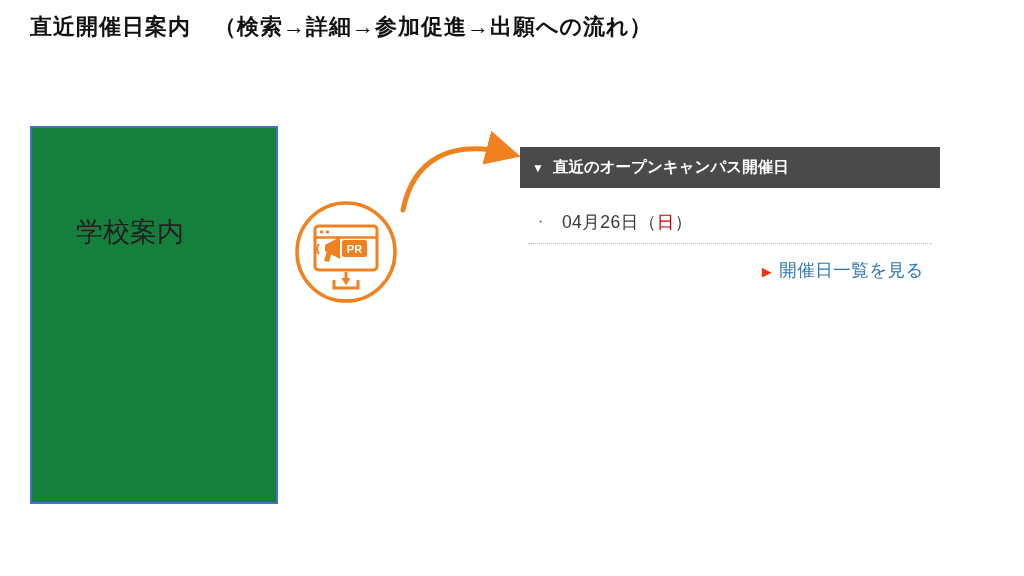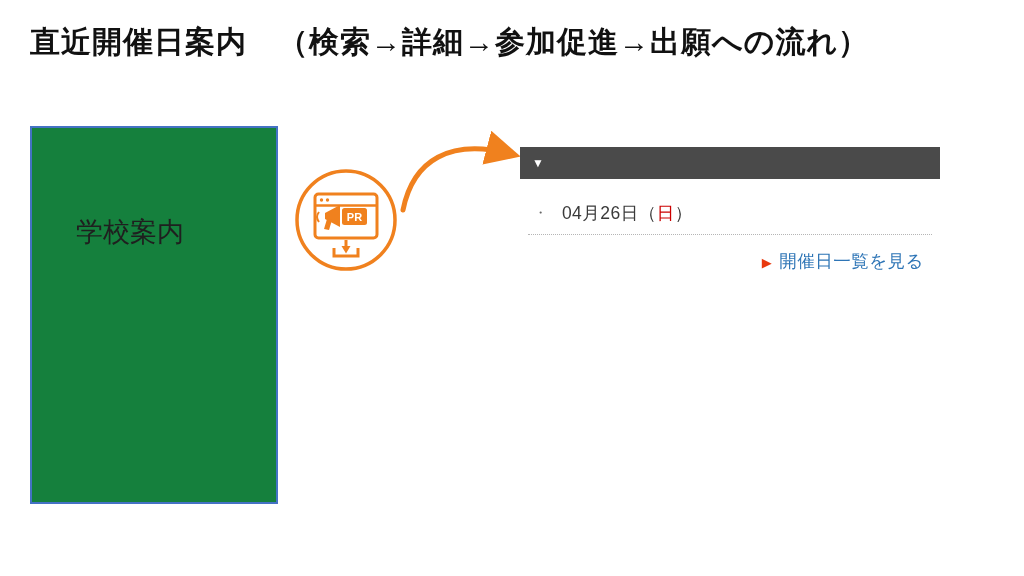--- a/index.html
+++ b/index.html
@@ -6,41 +6,41 @@
   body {
     width: 1024px; height: 576px;
     background: #ffffff;
     font-family: "Liberation Sans", "DejaVu Sans", sans-serif;
     position: relative;
     overflow: hidden;
   }
   .slide { position: absolute; inset: 0; }
 
   .title {
-    position: absolute; left: 30px; top: 22px;
+    position: absolute; left: 30px; top: 12px;
     margin: 0;
-    font-size: 30px; font-weight: bold; color: #111;
+    font-size: 22px; font-weight: bold; color: #111;
     letter-spacing: 1px;
     white-space: nowrap;
   }
 
   .left-box {
     position: absolute; left: 30px; top: 126px;
     width: 248px; height: 378px;
     background: #15803d;
     border: 2px solid #4472c4;
     box-sizing: border-box;
   }
   .box-text {
     margin: 84px 0 0 44px;
     font-size: 27px; line-height: 1.5; color: #1f1f1f;
     font-weight: 500;
   }
 
-  .pr-badge { position: absolute; left: 291px; top: 167px; width: 110px; height: 110px; }
+  .pr-badge { position: absolute; left: 291px; top: 199px; width: 110px; height: 110px; }
   .arrow-svg { position: absolute; left: 395px; top: 126px; width: 132px; height: 106px; }
 
   .widget { position: absolute; left: 520px; top: 147px; width: 420px; }
   .widget-header {
     background: #4a4a4a; color: #fff;
     font-weight: bold; font-size: 15.5px;
     padding: 10px 12px;
     display: flex; align-items: center; gap: 9px;
     box-sizing: border-box;
   }
@@ -109,20 +109,21 @@
         <path d="M0 0 L7 3.5 L0 7 Z" fill="#f0811e"></path>
       </marker>
     </defs>
     <path d="M8 84 C 18 34, 55 12, 116 28" stroke="#f0811e" stroke-width="5" fill="none" stroke-linecap="round" marker-end="url(#ah)"></path>
   </svg>
 
   <div class="widget">
 
     <div class="widget-header">
       <span class="tri">▼</span>
+      <span>直近のオープンキャンパス開催日</span>
     </div>
 
     <ul class="date-list">
       <li class="date-item">
         <span class="bullet">・</span>
         <span>04月26日（</span><span class="dow">日</span><span>）</span>
       </li>
     </ul>
 
     <div class="link-row">

